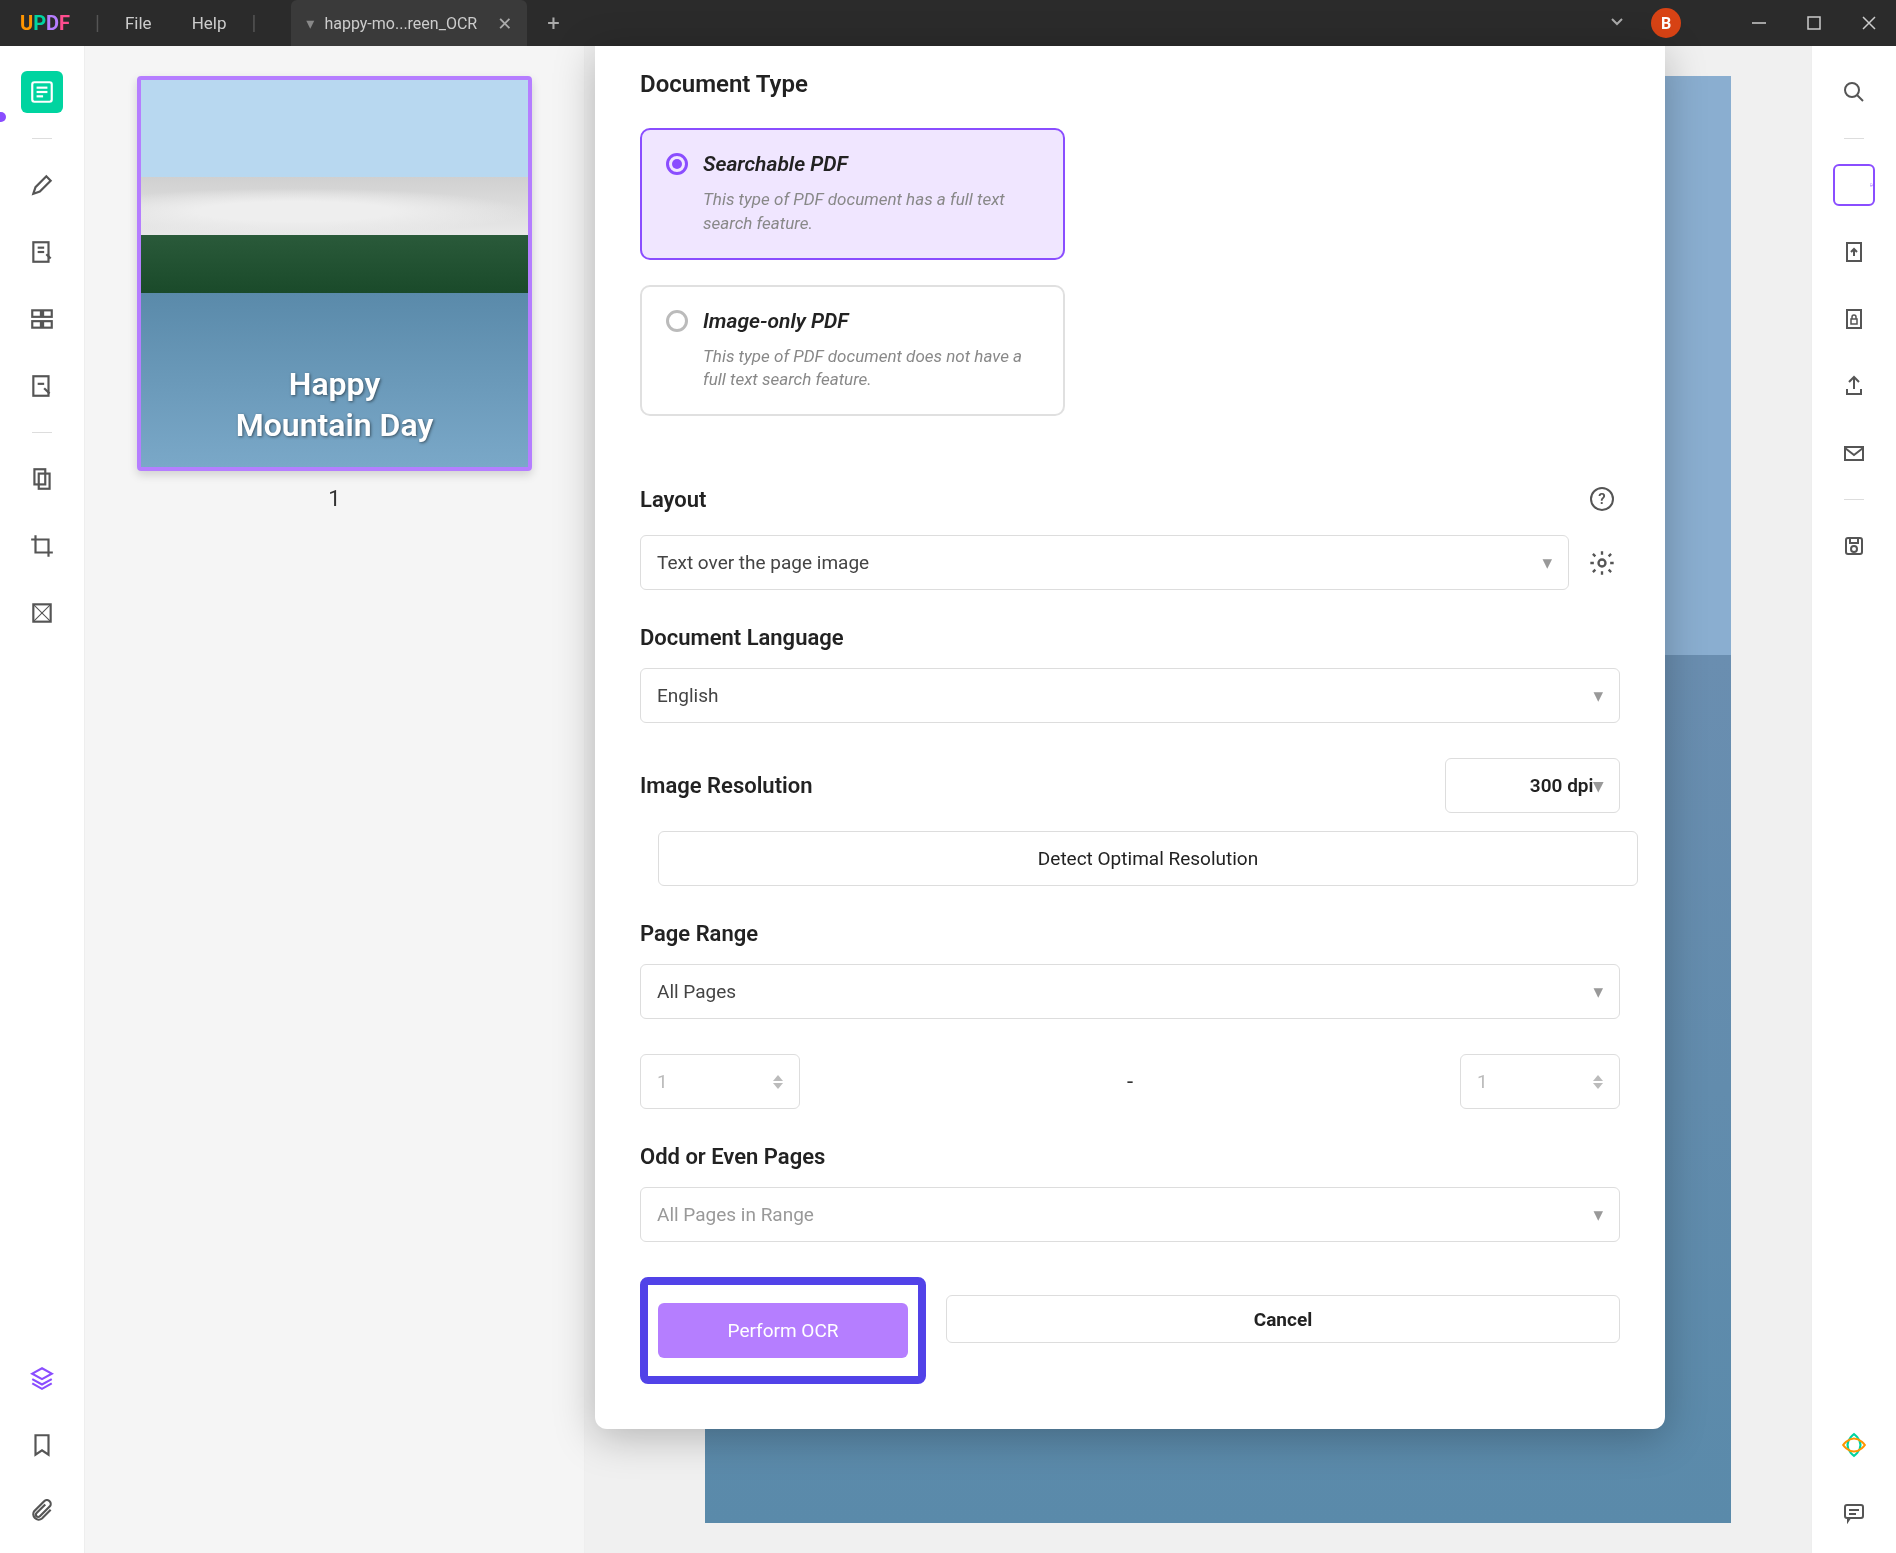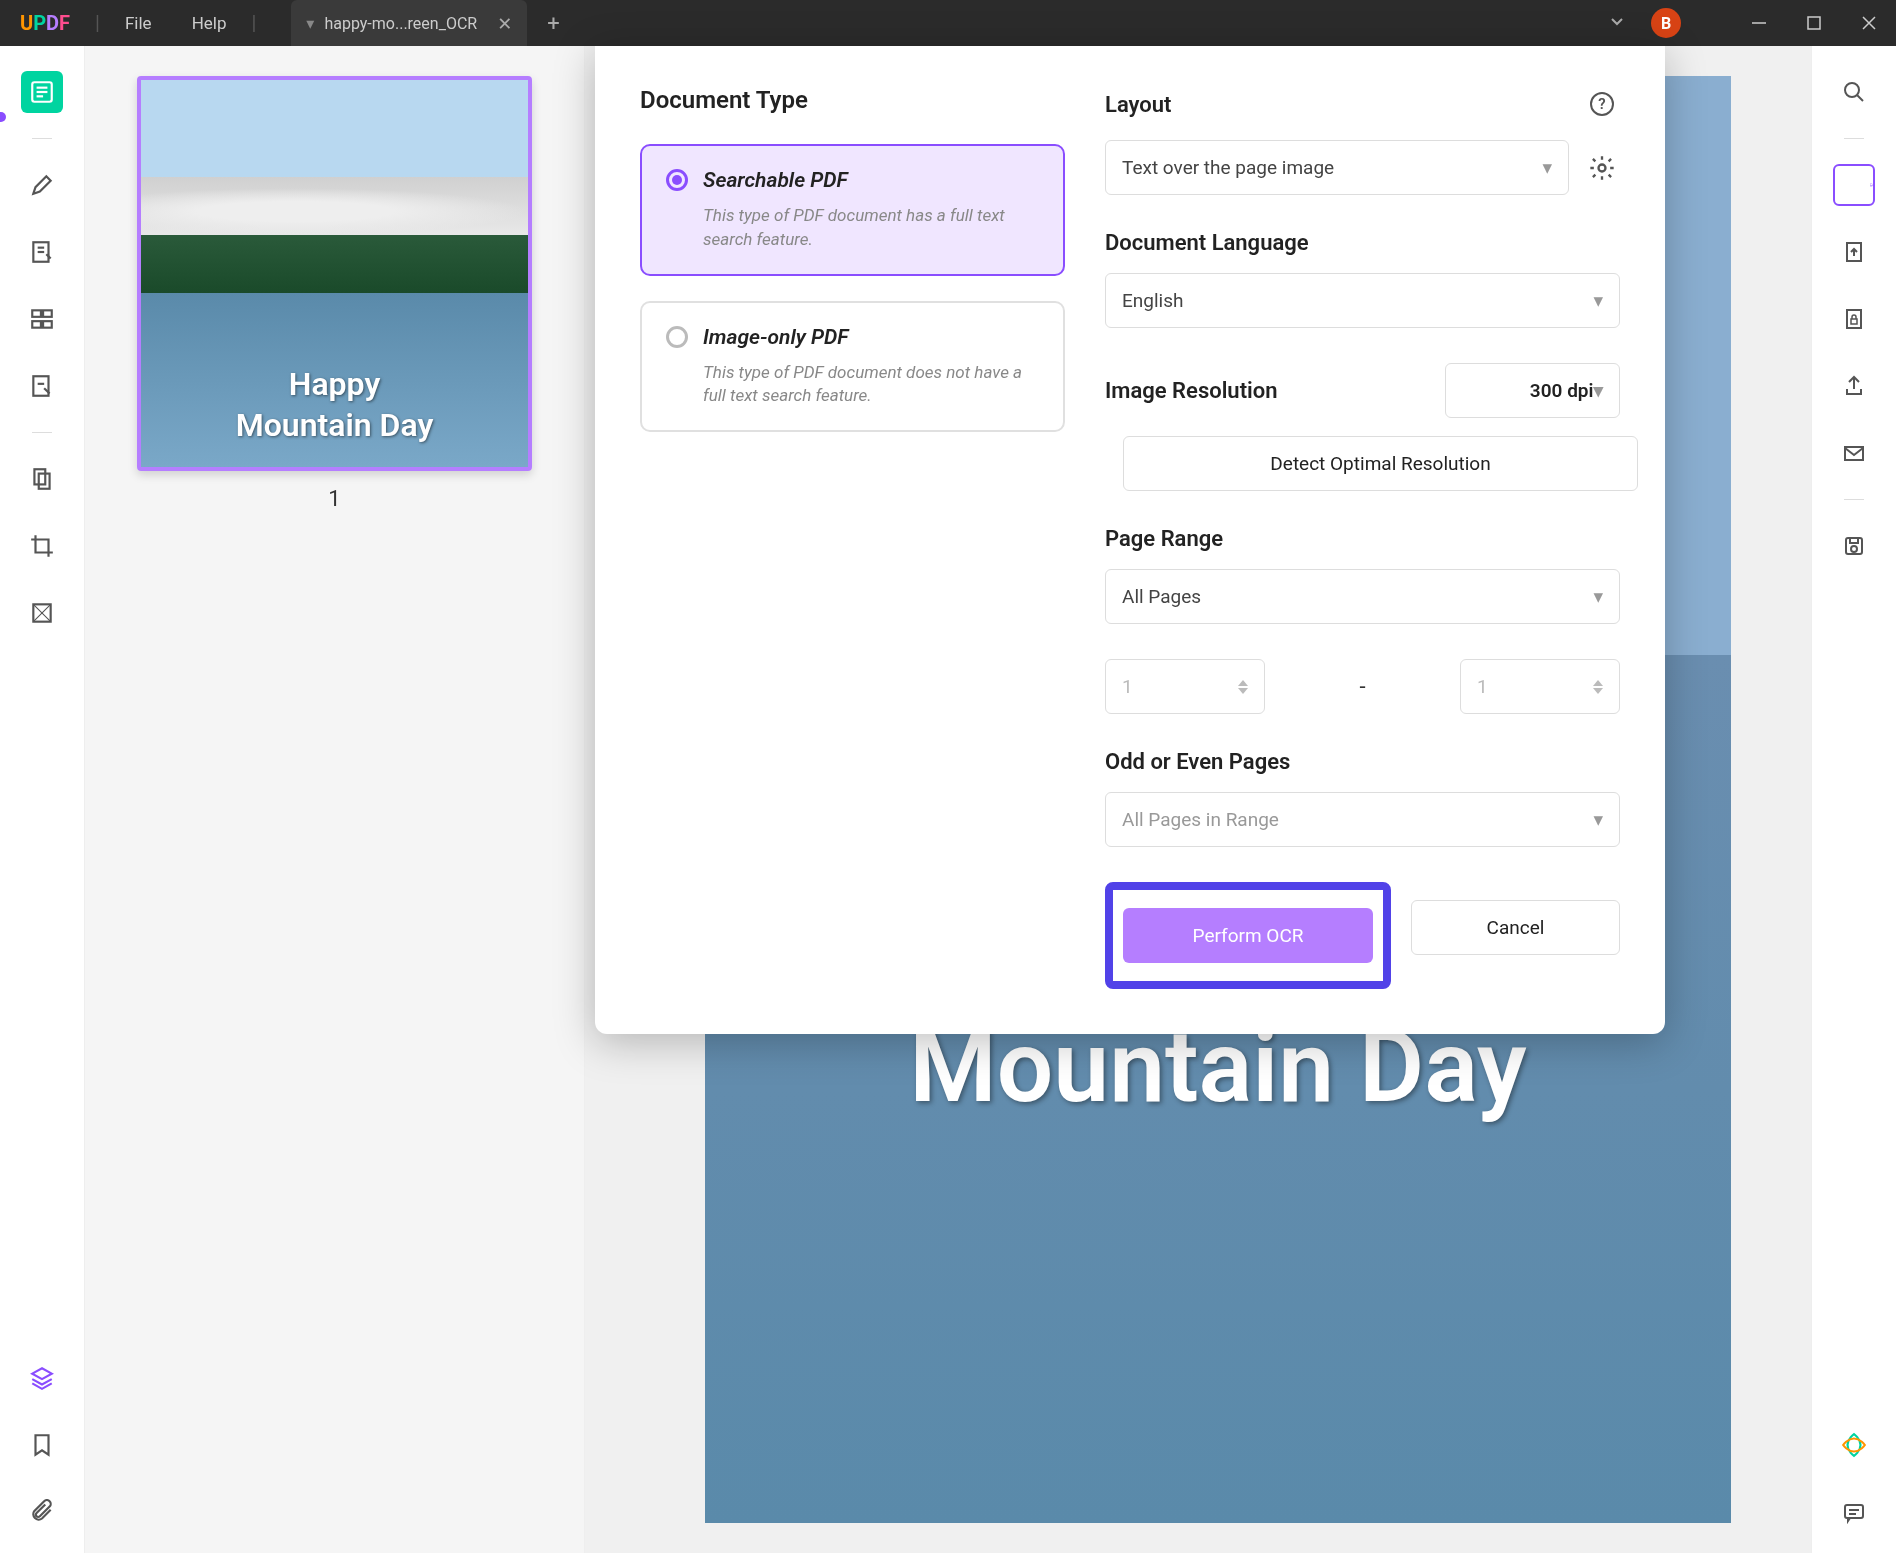--- a/index.html
+++ b/index.html
@@ -46,21 +46,21 @@
 .big-text { position: absolute; left: 0; right: 0; top: 55%; text-align: center; color: #fff; font-weight: 600; font-size: 100px; line-height: 1.3; text-shadow: 2px 2px 5px rgba(0,0,0,0.4); }
 
 
 .right-sidebar { width: 85px; background: #fff; display: flex; flex-direction: column; align-items: center; padding-top: 25px; gap: 25px; border-left: 1px solid #eee; }
 .rs-icon { width: 42px; height: 42px; display: flex; align-items: center; justify-content: center; border-radius: 6px; cursor: pointer; }
 .rs-icon.active { border: 2px solid #8a4dff; padding-left: 35px; }
 .rs-sep { width: 20px; height: 1px; background: #ddd; }
 .rs-bottom { margin-top: auto; margin-bottom: 20px; display: flex; flex-direction: column; align-items: center; gap: 25px; }
 
 
-.ocr-dialog { position: absolute; top: 0; left: 595px; width: 1070px; background: #fff; border-radius: 0 0 12px 12px; box-shadow: 0 8px 40px rgba(0,0,0,0.25); padding: 40px 45px 45px; display: flex; gap: 40px; z-index: 100; }
+.ocr-dialog { position: absolute; top: 0; left: 595px; width: 1070px; background: #fff; border-radius: 0 0 12px 12px; box-shadow: 0 8px 40px rgba(0,0,0,0.25); padding: 24px 45px 45px; display: flex; gap: 40px; z-index: 100; flex-direction: column; }
 
 .doc-type-col { width: 425px; }
 .doc-type-title { font-size: 24px; font-weight: 600; color: #222; margin-bottom: 30px; }
 .doc-type-option { border: 2px solid #e0e0e0; border-radius: 10px; padding: 22px 24px; margin-bottom: 25px; cursor: pointer; font-style: italic; }
 .doc-type-option.selected { border-color: #8a4dff; background: #f0e6ff; }
 .doc-type-row { display: flex; align-items: center; gap: 15px; margin-bottom: 12px; }
 .radio { width: 22px; height: 22px; border-radius: 50%; border: 3px solid #bbb; position: relative; flex-shrink: 0; }
 .doc-type-option.selected .radio { border-color: #8a4dff; }
 .doc-type-option.selected .radio::after { content:''; position:absolute; inset:3px; background:#8a4dff; border-radius:50%; }
 .doc-type-name { font-size: 21px; font-weight: 600; color: #222; }
@@ -74,21 +74,21 @@
 .gear-btn { width: 36px; height: 36px; display: flex; align-items: center; justify-content: center; cursor: pointer; }
 .help-btn { width: 36px; height: 36px; display: flex; align-items: center; justify-content: center; cursor: pointer; }
 .detect-btn { width: 100%; height: 55px; border: 1px solid #ddd; border-radius: 6px; display: flex; align-items: center; justify-content: center; font-size: 19px; color: #222; cursor: pointer; margin-bottom: 35px; margin-left: 18px; }
 .range-row { display: flex; align-items: center; gap: 15px; margin-bottom: 35px; }
 .num-input { width: 160px; height: 55px; border: 1px solid #ddd; border-radius: 6px; padding: 0 16px; display: flex; align-items: center; justify-content: space-between; font-size: 19px; color: #bbb; }
 .num-steppers { display: flex; flex-direction: column; gap: 2px; }
 .range-dash { font-size: 22px; color: #333; flex: 1; text-align: center; }
 .action-row { display: flex; gap: 20px; }
 .highlight-box { border: 8px solid #5142e8; border-radius: 8px; padding: 18px 10px; }
 .primary-btn { width: 250px; height: 55px; background: #b57eff; color: #fff; border-radius: 6px; display: flex; align-items: center; justify-content: center; font-size: 19px; cursor: pointer; border: none; }
-.cancel-btn { flex: 1; height: 55px; border: 1px solid #ddd; border-radius: 6px; display: flex; align-items: center; justify-content: center; font-size: 19px; color: #222; cursor: pointer; background: #fff; margin-top: 18px; margin-bottom: 18px; }
+.cancel-btn { flex: 1; height: 48px; border: 1px solid #ddd; border-radius: 6px; display: flex; align-items: center; justify-content: center; font-size: 19px; color: #222; cursor: pointer; background: #fff; margin-top: 18px; margin-bottom: 18px; font-weight: bold; }
 
 .small-select { width: 175px; height: 55px; border: 1px solid #ddd; border-radius: 6px; padding: 0 16px; display: flex; align-items: center; justify-content: flex-end; font-size: 19px; color: #222; cursor: pointer; }
 .disabled-select { color: #999; }
 
 .left-dot { position: absolute; left: -4px; top: 112px; width: 10px; height: 10px; background: #8a4dff; border-radius: 50%; z-index: 200; }
 </style>
 </head>
 <body>
 
 <div class="titlebar">

